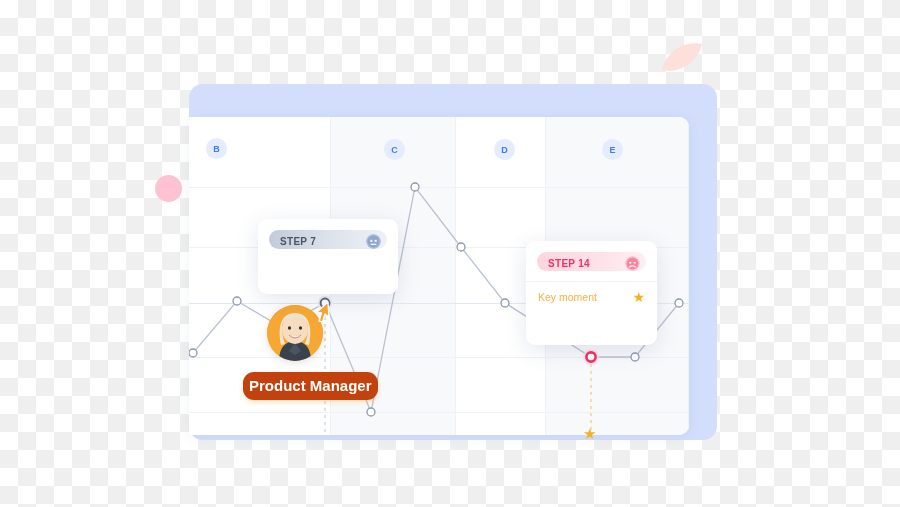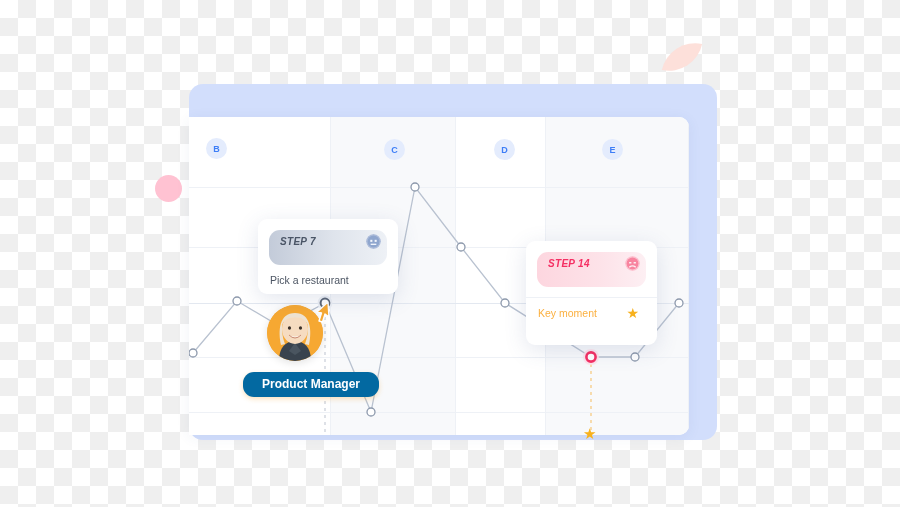--- a/index.html
+++ b/index.html
@@ -70,56 +70,55 @@
   #chart{position:absolute;left:0;top:0;width:500px;height:318px;}
 
   
   .avatar{
     position:absolute;left:267px;top:305px;width:56px;height:56px;border-radius:50%;
     background:#f6a832;overflow:hidden;box-shadow:0 2px 8px rgba(0,0,0,.12);
   }
   .avatar svg{display:block;}
   .role-pill{
     position:absolute;left:243px;top:372px;
-    background:#0369a1;color:#ffffff;
-    padding:5px 19px 6px;border-radius:11px;
-    font-size:12px;font-weight:600;white-space:nowrap;
+    background:#c2410c;color:#ffffff;
+    padding:5px 6px 6px;border-radius:11px;
+    font-size:15px;font-weight:600;white-space:nowrap;
     box-shadow:0 2px 5px rgba(240,160,40,.3);
   }
   .cursor{position:absolute;left:311px;top:301px;width:22px;height:22px;}
 
   
   .card{
     position:absolute;background:#ffffff;border-radius:9px;
     box-shadow:0 5px 22px rgba(70,90,140,.15);
   }
   .card.step7{left:258px;top:219px;width:140px;height:75px;}
   .card.step13{left:526px;top:241px;width:131px;height:104px;}
 
   .pill{
     display:flex;align-items:center;justify-content:space-between;
-    border-radius:11px;padding:4px 6px 16px 11px;
+    border-radius:11px;padding:4px 6px 0 11px;
     margin:11px 11px 0 11px;
-    font-style:italic;
   }
   .pill.gray{background:linear-gradient(90deg,#c3cbd9 0%,#dfe4ec 55%,#eef1f6 100%);}
   .pill.pink{background:linear-gradient(90deg,#fdd6df 0%,#fde3e9 60%,#fdeff3 100%);}
   .pill-label{font-size:10px;font-weight:700;letter-spacing:.3px;}
   .pill.gray .pill-label{color:#4a5566;}
   .pill.pink .pill-label{color:#f52f63;}
 
   .emoji{width:15px;height:15px;border-radius:50%;display:block;}
 
   .card-body{
     font-size:10.5px;color:#4c5563;padding:9px 12px 0 12px;line-height:1.3;
   }
   .card-divider{height:1px;background:#eef1f6;margin:10px 0 0 0;}
   .card-foot{
     display:flex;align-items:center;justify-content:space-between;
-    padding:8px 18px 0 12px;
+    padding:8px 12px 0 12px;
   }
   .key-label{font-size:10.5px;color:#fbb040;font-weight:500;}
   .star{color:#f7b11e;font-size:14px;line-height:1;}
 
   
   .bottom-star{position:absolute;left:583px;top:425px;color:#f7b11e;font-size:15px;}
 </style>
 </head>
 <body>
 
@@ -203,21 +202,20 @@
   <div class="pill gray">
     <span class="pill-label">STEP 7</span>
     <svg class="emoji" viewBox="0 0 16 16">
       <circle cx="8" cy="8" r="8" fill="#aebdda"></circle>
       <circle cx="8" cy="8" r="6.3" fill="#8fa6ce"></circle>
       <rect x="4.6" y="6.2" width="2.2" height="2.2" fill="#f3f6fc"></rect>
       <rect x="9.2" y="6.2" width="2.2" height="2.2" fill="#f3f6fc"></rect>
       <rect x="5" y="10.3" width="6" height="1.4" fill="#f3f6fc"></rect>
     </svg>
   </div>
-  <div class="card-body">Pick a restaurant</div>
 </div>
 
 <div class="card step13">
   <div class="pill pink">
     <span class="pill-label">STEP 14</span>
     <svg class="emoji" viewBox="0 0 16 16">
       <circle cx="8" cy="8" r="8" fill="#fcc2d0"></circle>
       <circle cx="8" cy="8" r="6.3" fill="#f8849f"></circle>
       <rect x="4.4" y="6.4" width="2.4" height="1.6" fill="#fdeff3"></rect>
       <rect x="9.2" y="6.4" width="2.4" height="1.6" fill="#fdeff3"></rect>

